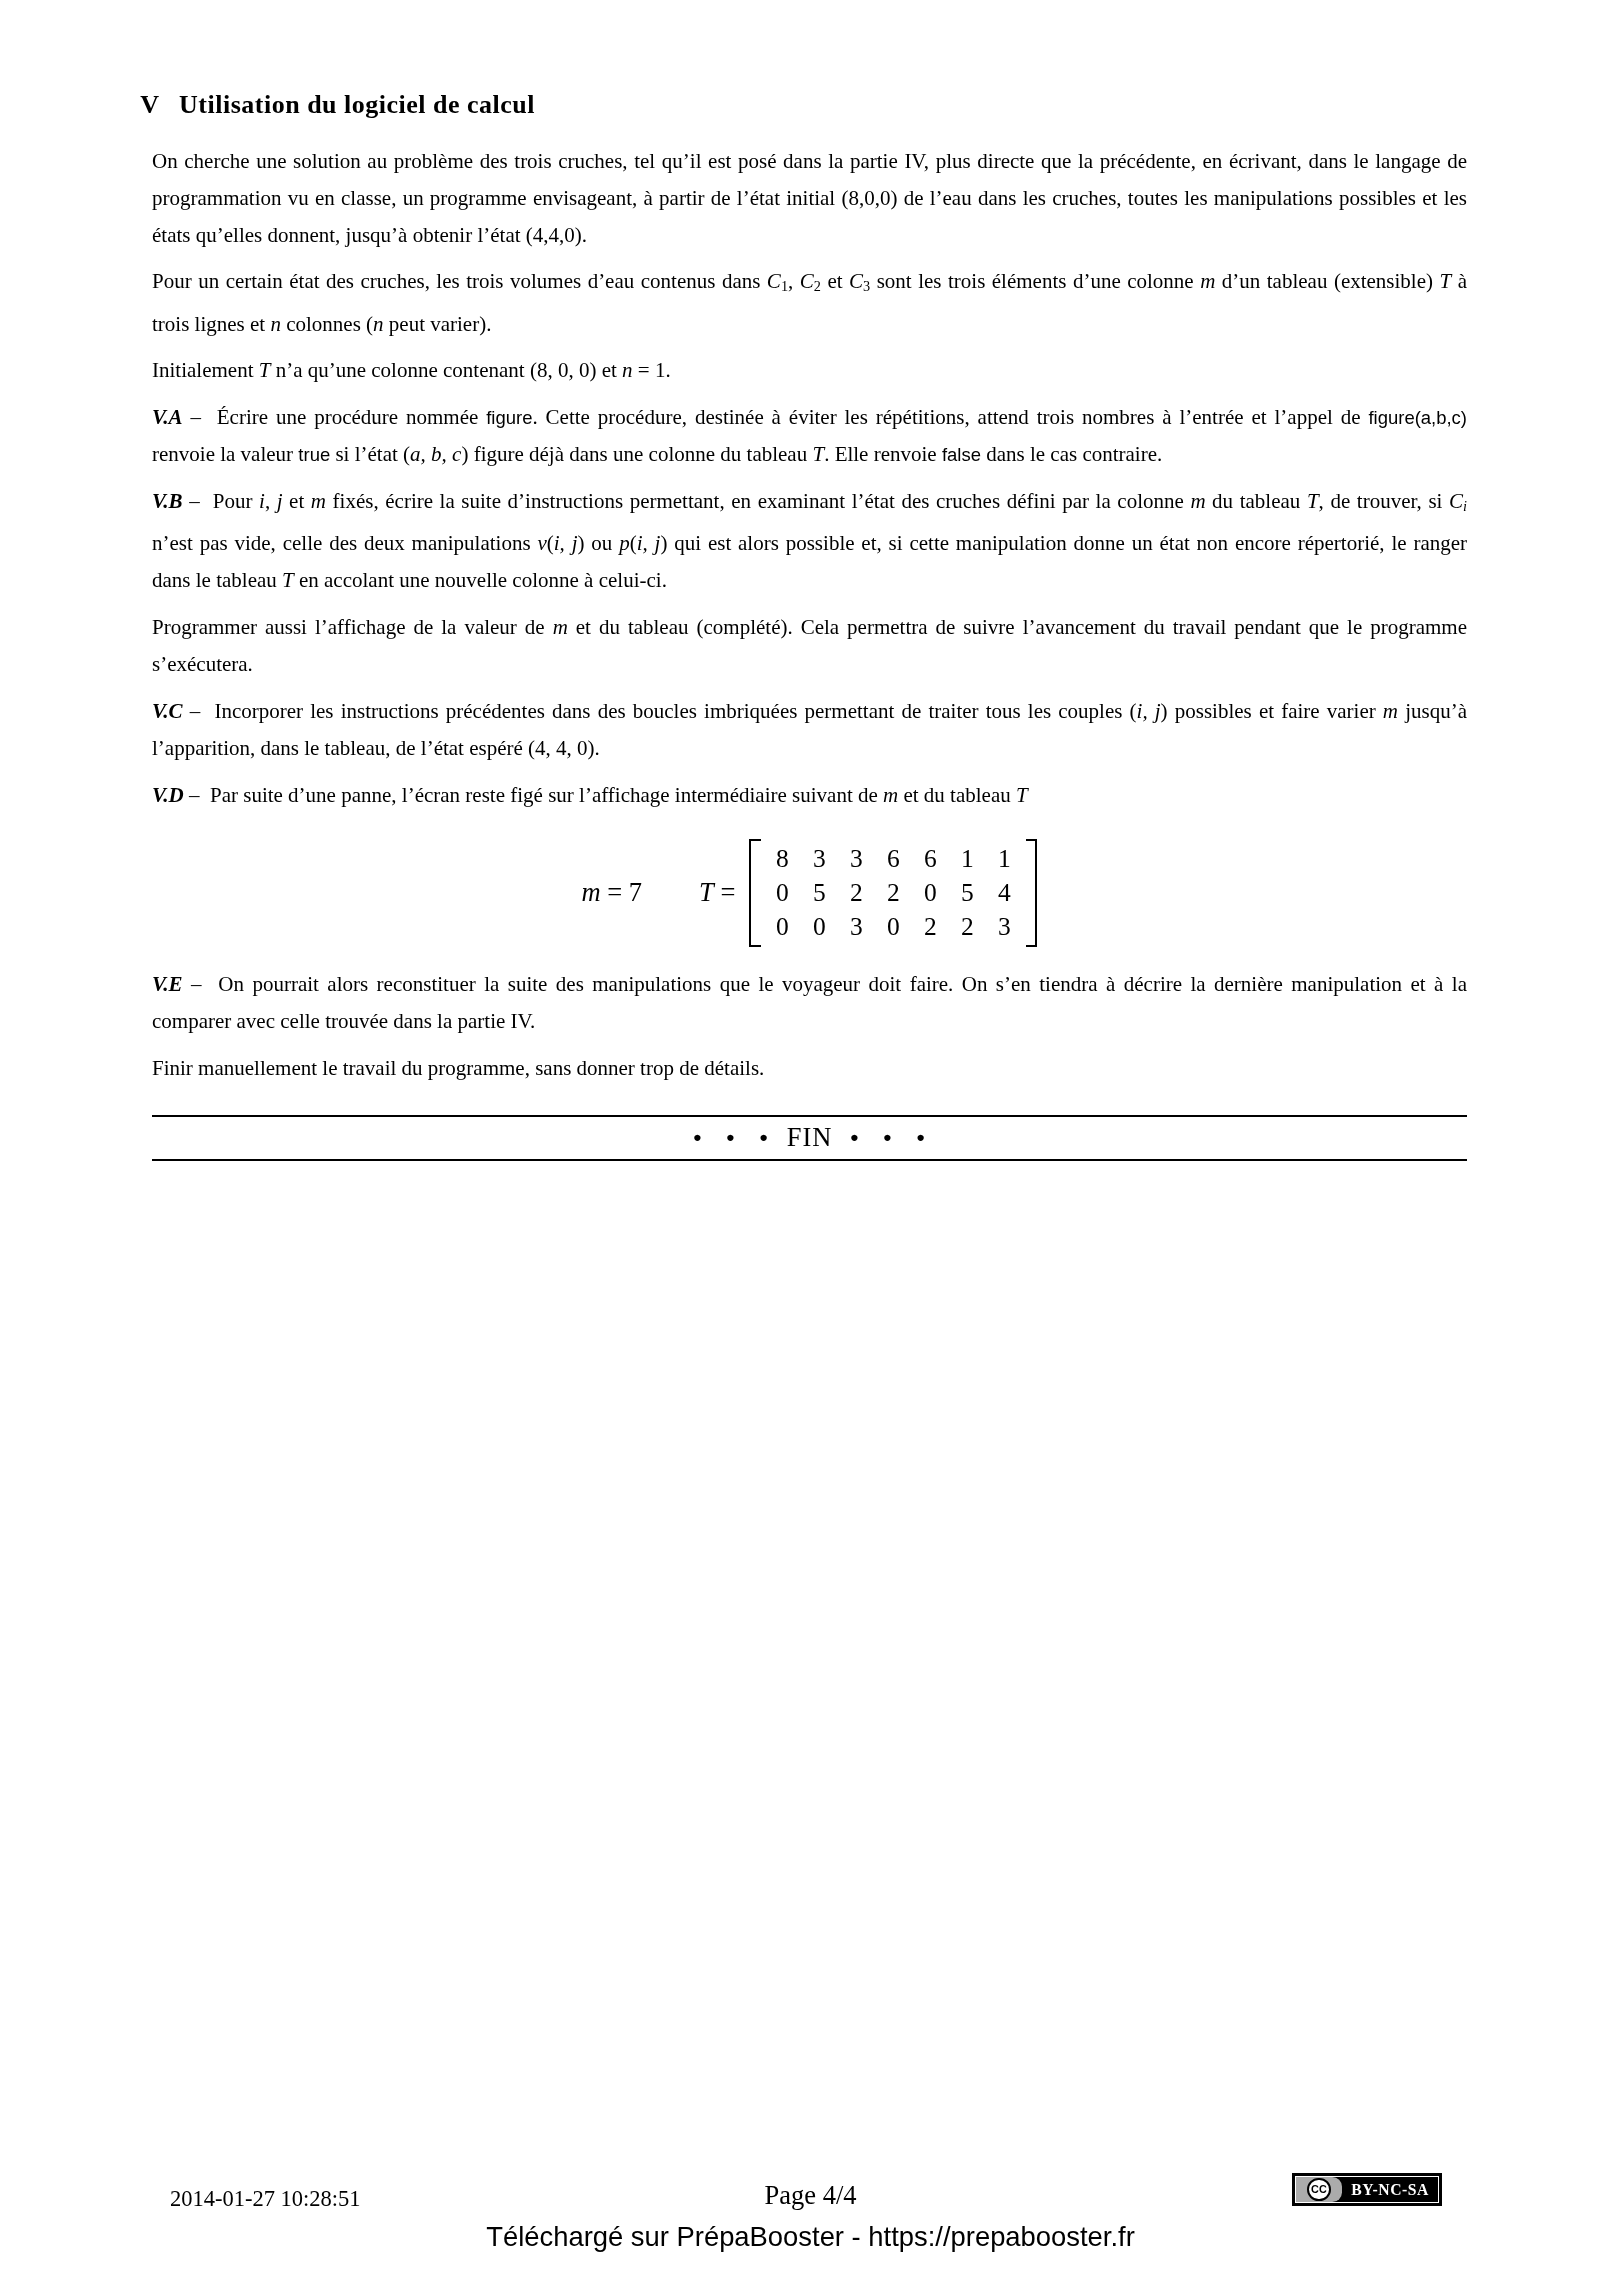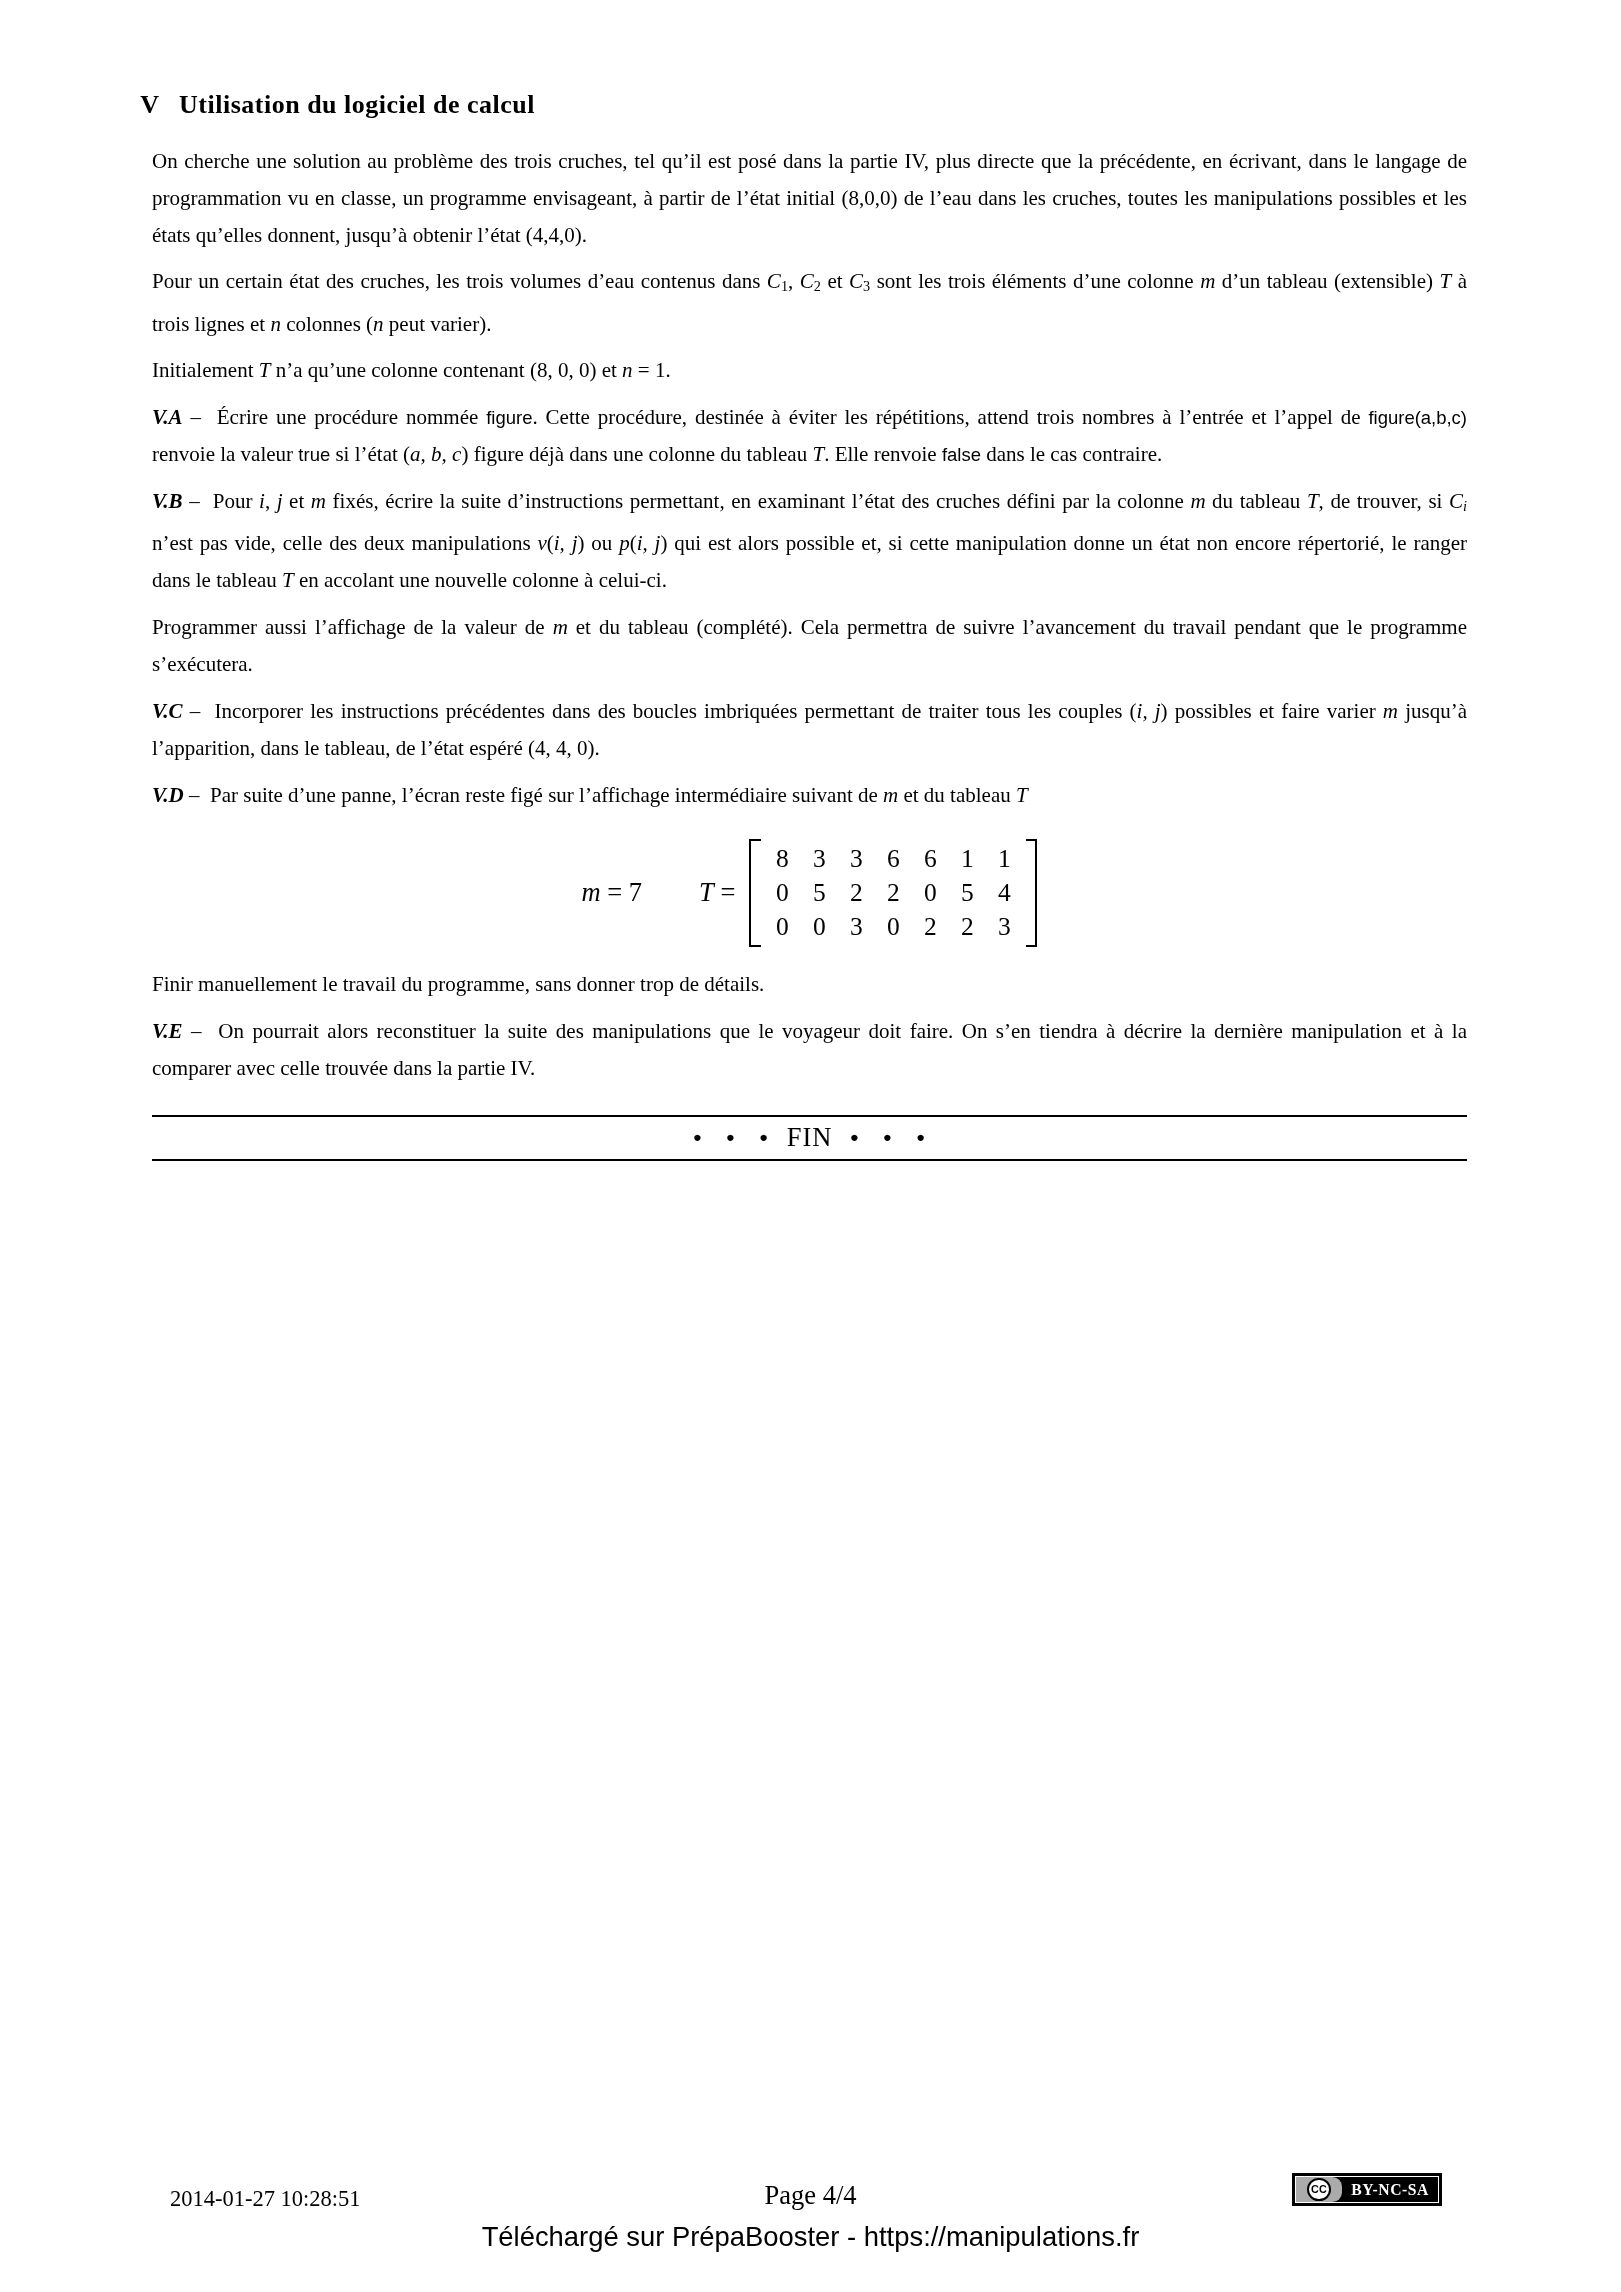--- a/index.html
+++ b/index.html
@@ -204,22 +204,22 @@
               <span>0</span>
               <span>2</span>
               <span>2</span>
               <span>3</span>
             </span>
           <span class="bracket bracket-right"></span>
         </span>
       </span>
     </div>
 
+    <p class="body-par"><span class="run-bi">V.E</span><span class="run-n"> –&nbsp;&nbsp;On pourrait alors reconstituer la suite des manipulations que le voyageur doit faire. On s’en tiendra à décrire la dernière manipulation et à la comparer avec celle trouvée dans la partie IV.</span></p>
     <p class="body-par"><span class="run-n">Finir manuellement le travail du programme, sans donner trop de détails.</span></p>
-    <p class="body-par"><span class="run-bi">V.E</span><span class="run-n"> –&nbsp;&nbsp;On pourrait alors reconstituer la suite des manipulations que le voyageur doit faire. On s’en tiendra à décrire la dernière manipulation et à la comparer avec celle trouvée dans la partie IV.</span></p>
 
     <div class="fin">
       <span class="fin-bullets">● ● ●</span>
       <span class="fin-label">FIN</span>
       <span class="fin-bullets">● ● ●</span>
     </div>
 
   </div>
 
   <div class="footer-timestamp">2014-01-27 10:28:51</div>
@@ -227,16 +227,16 @@
 
   <div class="cc-badge">
     <div class="cc-inner">
       <div class="cc-left">
         <div class="cc-circle">CC</div>
       </div>
       <div class="cc-text">BY-NC-SA</div>
     </div>
   </div>
 
-  <div class="download-stamp">Téléchargé sur PrépaBooster - https://manipulations.fr</div>
+  <div class="download-stamp">Téléchargé sur PrépaBooster - https://prepabooster.fr</div>
 
 </div>
 
 
 </body></html>

